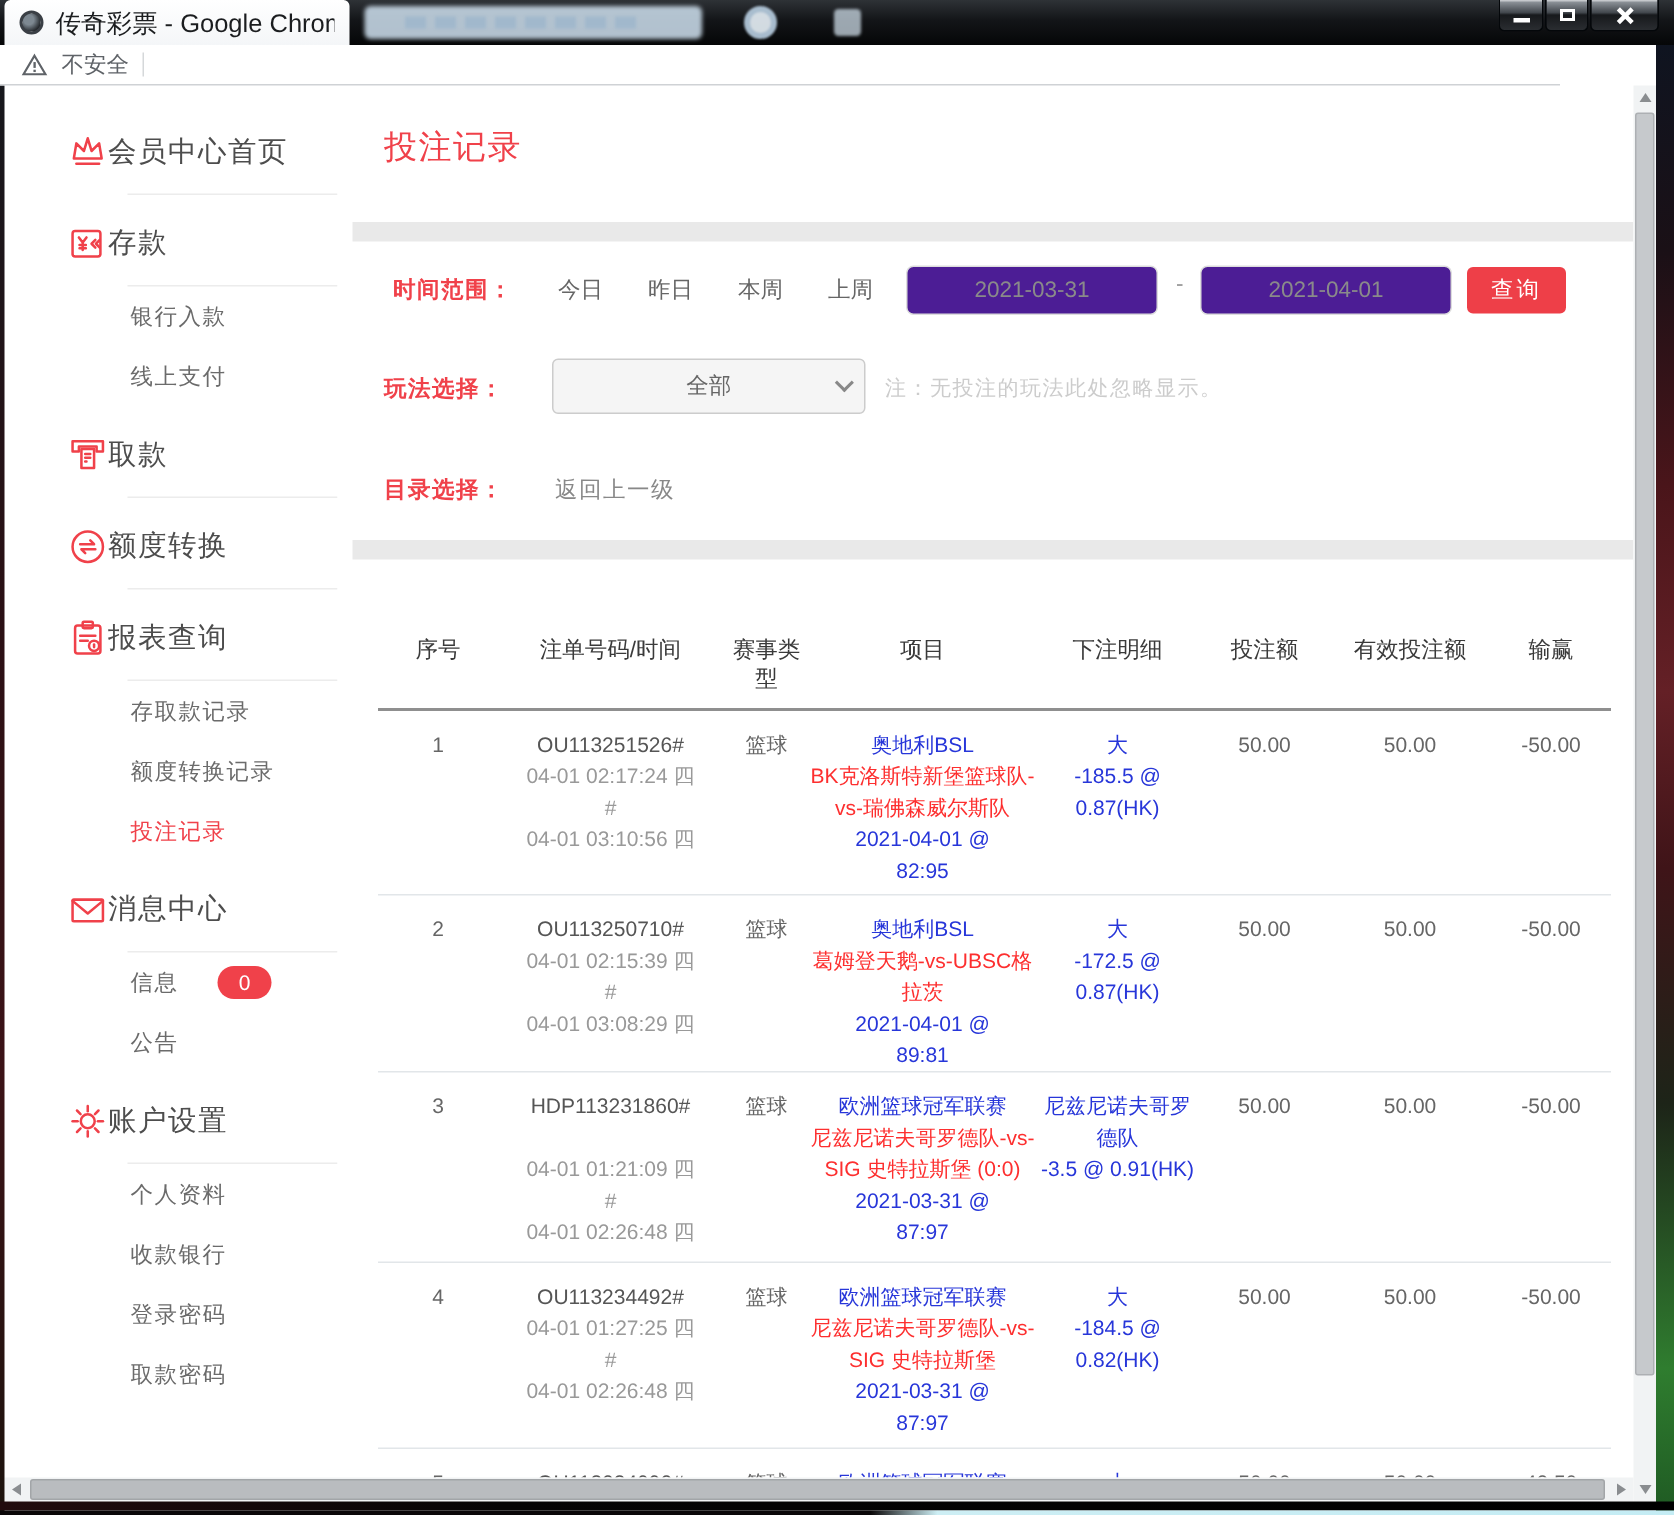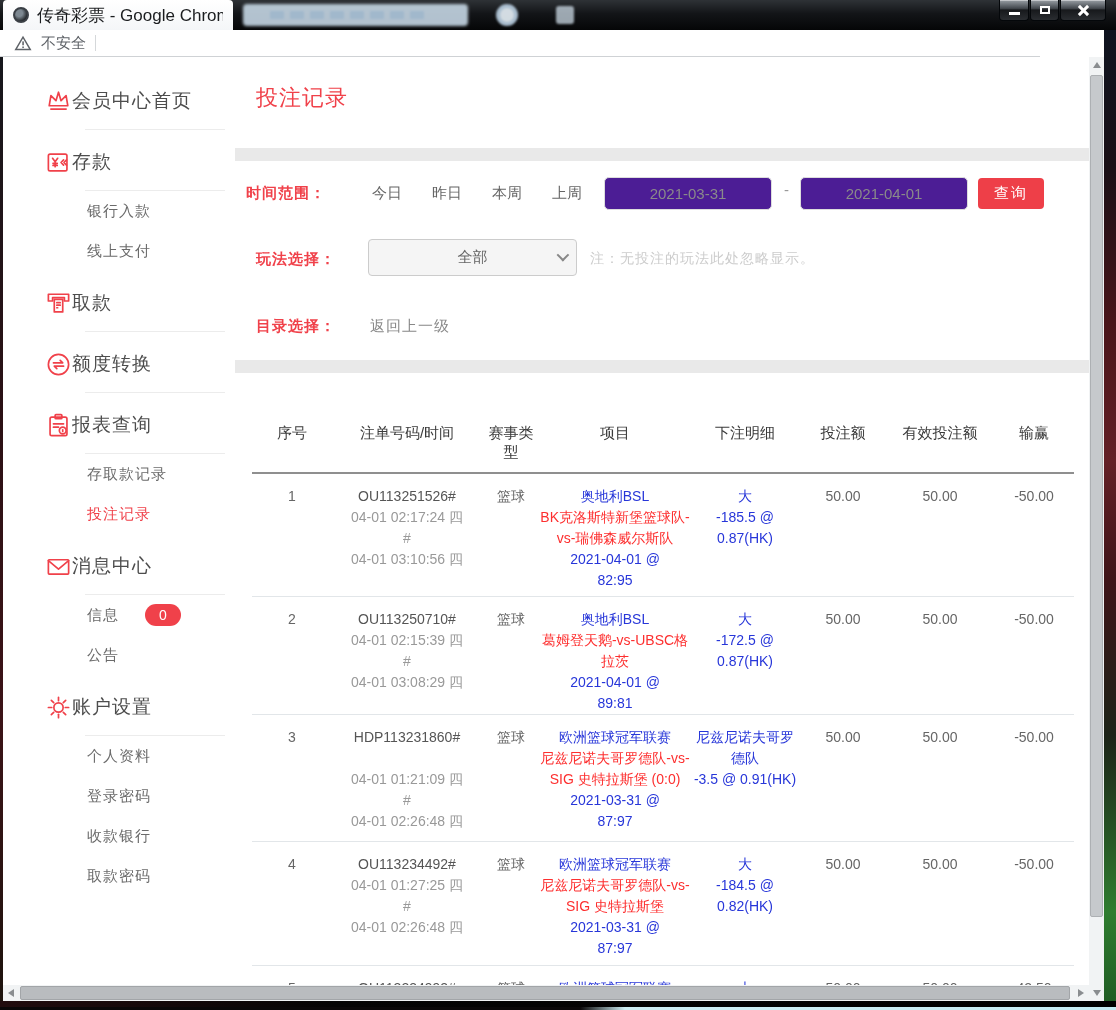--- a/index.html
+++ b/index.html
@@ -226,20 +226,23 @@
             <circle cx="21" cy="22" r="4" fill="none" stroke="#f0414a" stroke-width="2" stroke-linejoin="round" stroke-linecap="round"></circle>
             <path d="M21 21 V23" fill="none" stroke="#f0414a" stroke-width="2" stroke-linejoin="round" stroke-linecap="round"></path>
           </svg>
         </span>
         <span class="side-label">报表查询</span>
       </div>
       <hr class="side-sep">
       <div class="side-sub">
         <span class="sub-label">存取款记录</span>
       </div>
+      <div class="side-sub">
+        <span class="sub-label">额度转换记录</span>
+      </div>
       <div class="side-sub active">
         <span class="sub-label">投注记录</span>
       </div>
       <div class="side-main">
         <span class="side-icon">
           <svg viewBox="0 0 32 32">
             <rect x="4" y="8" width="24" height="17" rx="1" fill="none" stroke="#f0414a" stroke-width="2" stroke-linejoin="round" stroke-linecap="round"></rect>
             <path d="M4 9 L16 19 L28 9" fill="none" stroke="#f0414a" stroke-width="2" stroke-linejoin="round" stroke-linecap="round"></path>
           </svg>
         </span>
@@ -269,35 +272,35 @@
             </g>
           </svg>
         </span>
         <span class="side-label">账户设置</span>
       </div>
       <hr class="side-sep">
       <div class="side-sub">
         <span class="sub-label">个人资料</span>
       </div>
       <div class="side-sub">
+        <span class="sub-label">收款银行</span>
+      </div>
+      <div class="side-sub">
         <span class="sub-label">登录密码</span>
-      </div>
-      <div class="side-sub">
-        <span class="sub-label">收款银行</span>
       </div>
       <div class="side-sub">
         <span class="sub-label">取款密码</span>
       </div>
     </nav>
 
   <div class="main">
     <div class="page-title">投注记录</div>
     <div class="band band1"></div>
 
-    <div class="flabel" style="left:21px; top:127px;">时间范围：</div>
+    <div class="flabel" style="left:37px; top:127px;">时间范围：</div>
     <span class="quick" style="left:147px;">今日</span>
     <span class="quick" style="left:207px;">昨日</span>
     <span class="quick" style="left:267px;">本周</span>
     <span class="quick" style="left:327px;">上周</span>
     <div class="date-input" style="left:379px;">2021-03-31</div>
     <span class="range-sep">-</span>
     <div class="date-input" style="left:575px;">2021-04-01</div>
     <button class="search-btn">查询</button>
 
     <div class="flabel" style="left:31px; top:193px;">玩法选择：</div>

